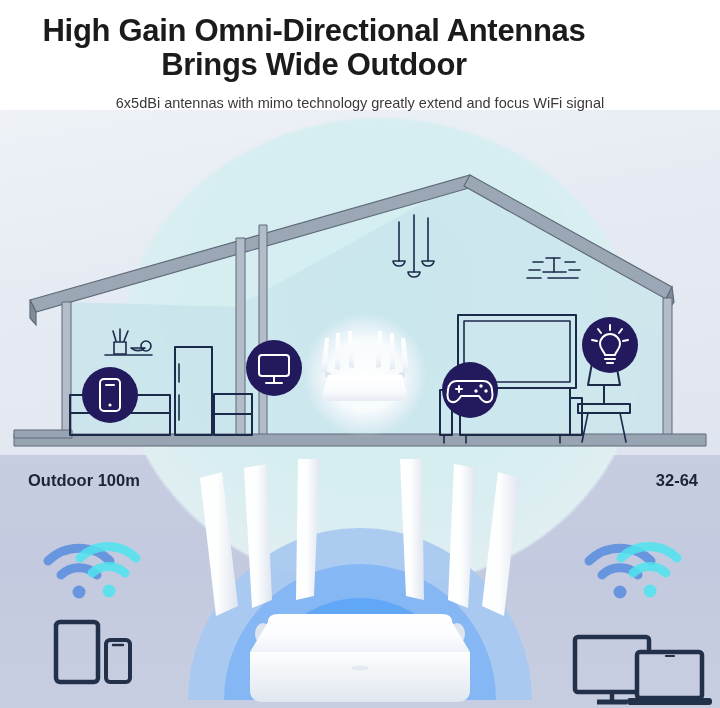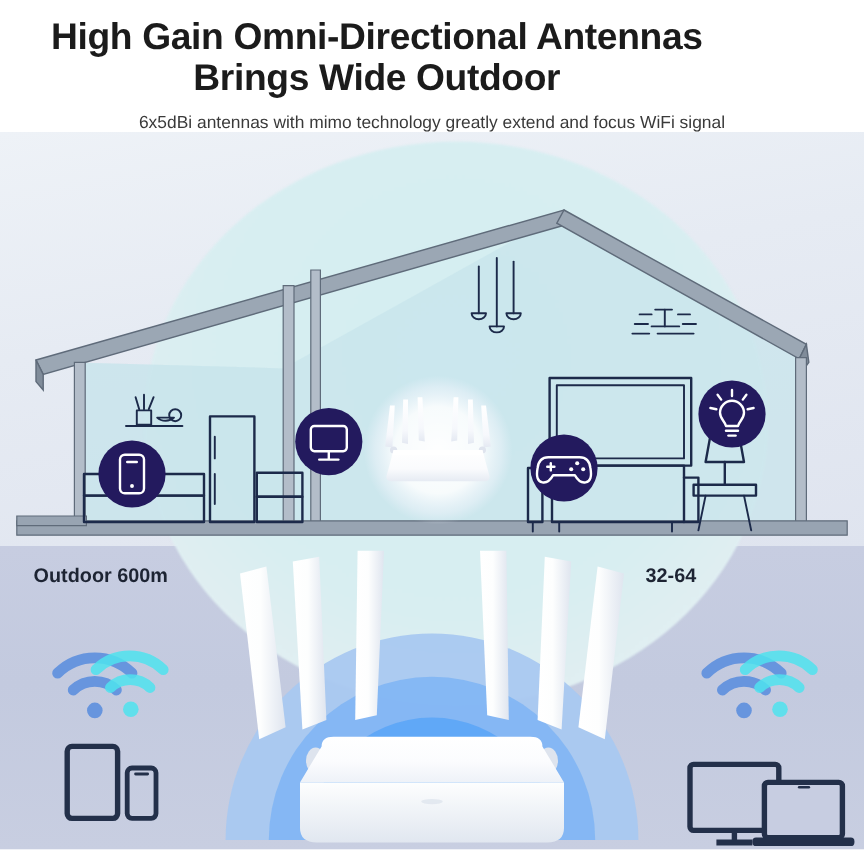--- a/index.html
+++ b/index.html
@@ -41,21 +41,21 @@
     letter-spacing:-0.3px;
   }
   .headline .l2 { display:block; }
   .subtitle {
     position:absolute; left:0; top:95px; width:720px;
     text-align:center; font-size:14.5px; color:#3a3a3a; font-weight:400;
   }
 
   
   .side-label {
-    position:absolute; text-align:left;
+    position:absolute; text-align:right;
     font-size:16.5px; font-weight:700; color:#1d2433; line-height:21px;
   }
   .side-label.left  { left:28px;  top:470px; width:190px; text-align:left; }
   .side-label.right { right:22px; top:470px; width:160px; }
 
   
   svg.layer { position:absolute; left:0; top:0; width:720px; height:708px; overflow:visible; }
   svg.layer * { vector-effect:non-scaling-stroke; }
 
   .hs { fill:none; stroke:#1c2a4a; stroke-width:2; stroke-linejoin:round; stroke-linecap:round; }
@@ -261,21 +261,21 @@
         <line class="badge-g" x1="610" y1="325" x2="610" y2="330" stroke-width="1.8"></line>
         <line class="badge-g" x1="598" y1="329" x2="601" y2="333" stroke-width="1.8"></line>
         <line class="badge-g" x1="622" y1="329" x2="619" y2="333" stroke-width="1.8"></line>
         <line class="badge-g" x1="592" y1="340" x2="597" y2="341" stroke-width="1.8"></line>
         <line class="badge-g" x1="628" y1="340" x2="623" y2="341" stroke-width="1.8"></line>
       </g>
     </g>
   </svg>
 
   <div class="side-label left">
-    <div>Outdoor 600m</div>
+    <div>Outdoor 100m</div>
   </div>
   <div class="side-label right">
     <div>32-64</div>
   </div>
 
   <svg class="layer" viewBox="0 0 720 708">
     <defs>
       <clipPath id="lowerClip">
           <rect x="0" y="455" width="720" height="253"></rect>
         </clipPath>

